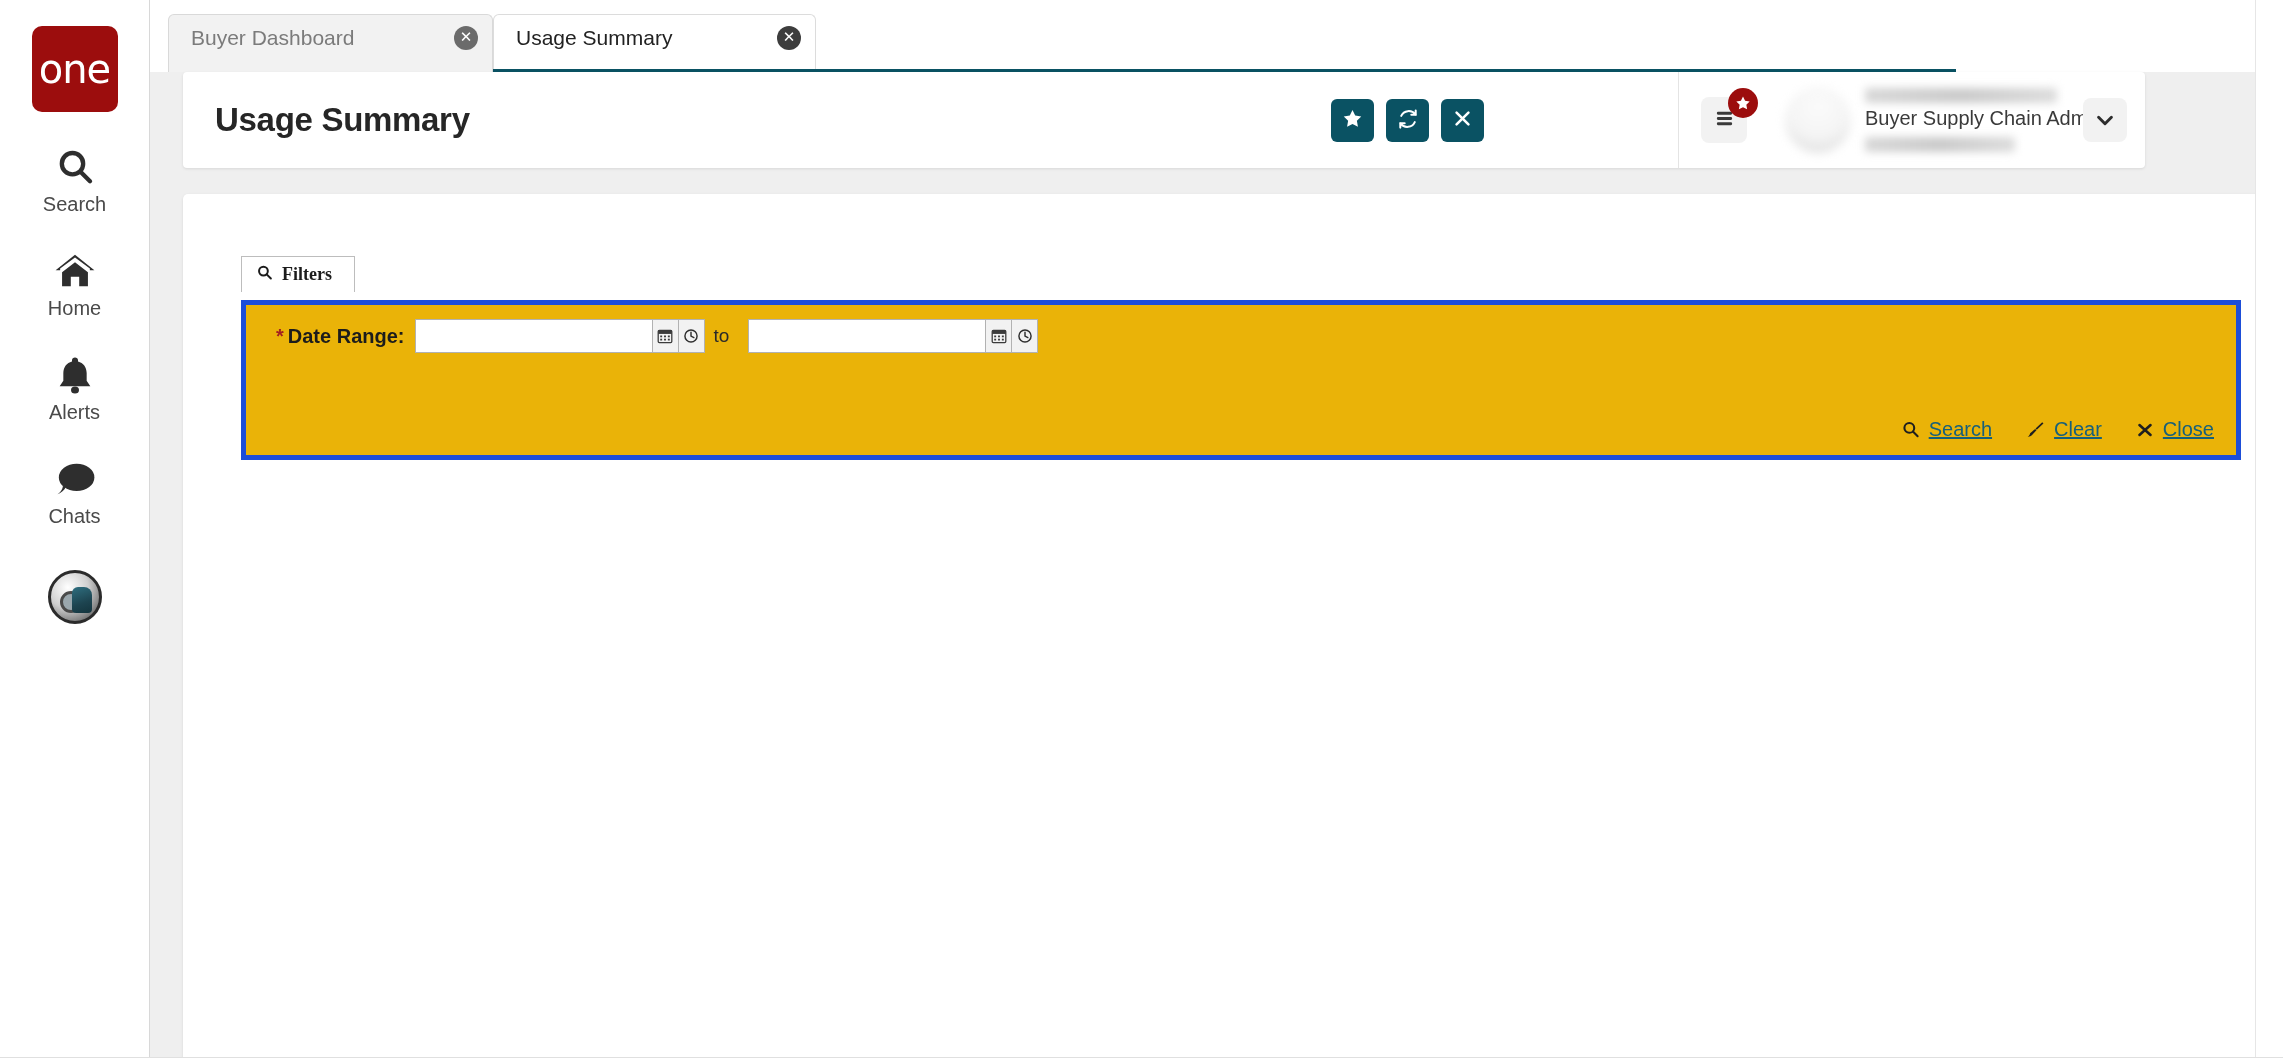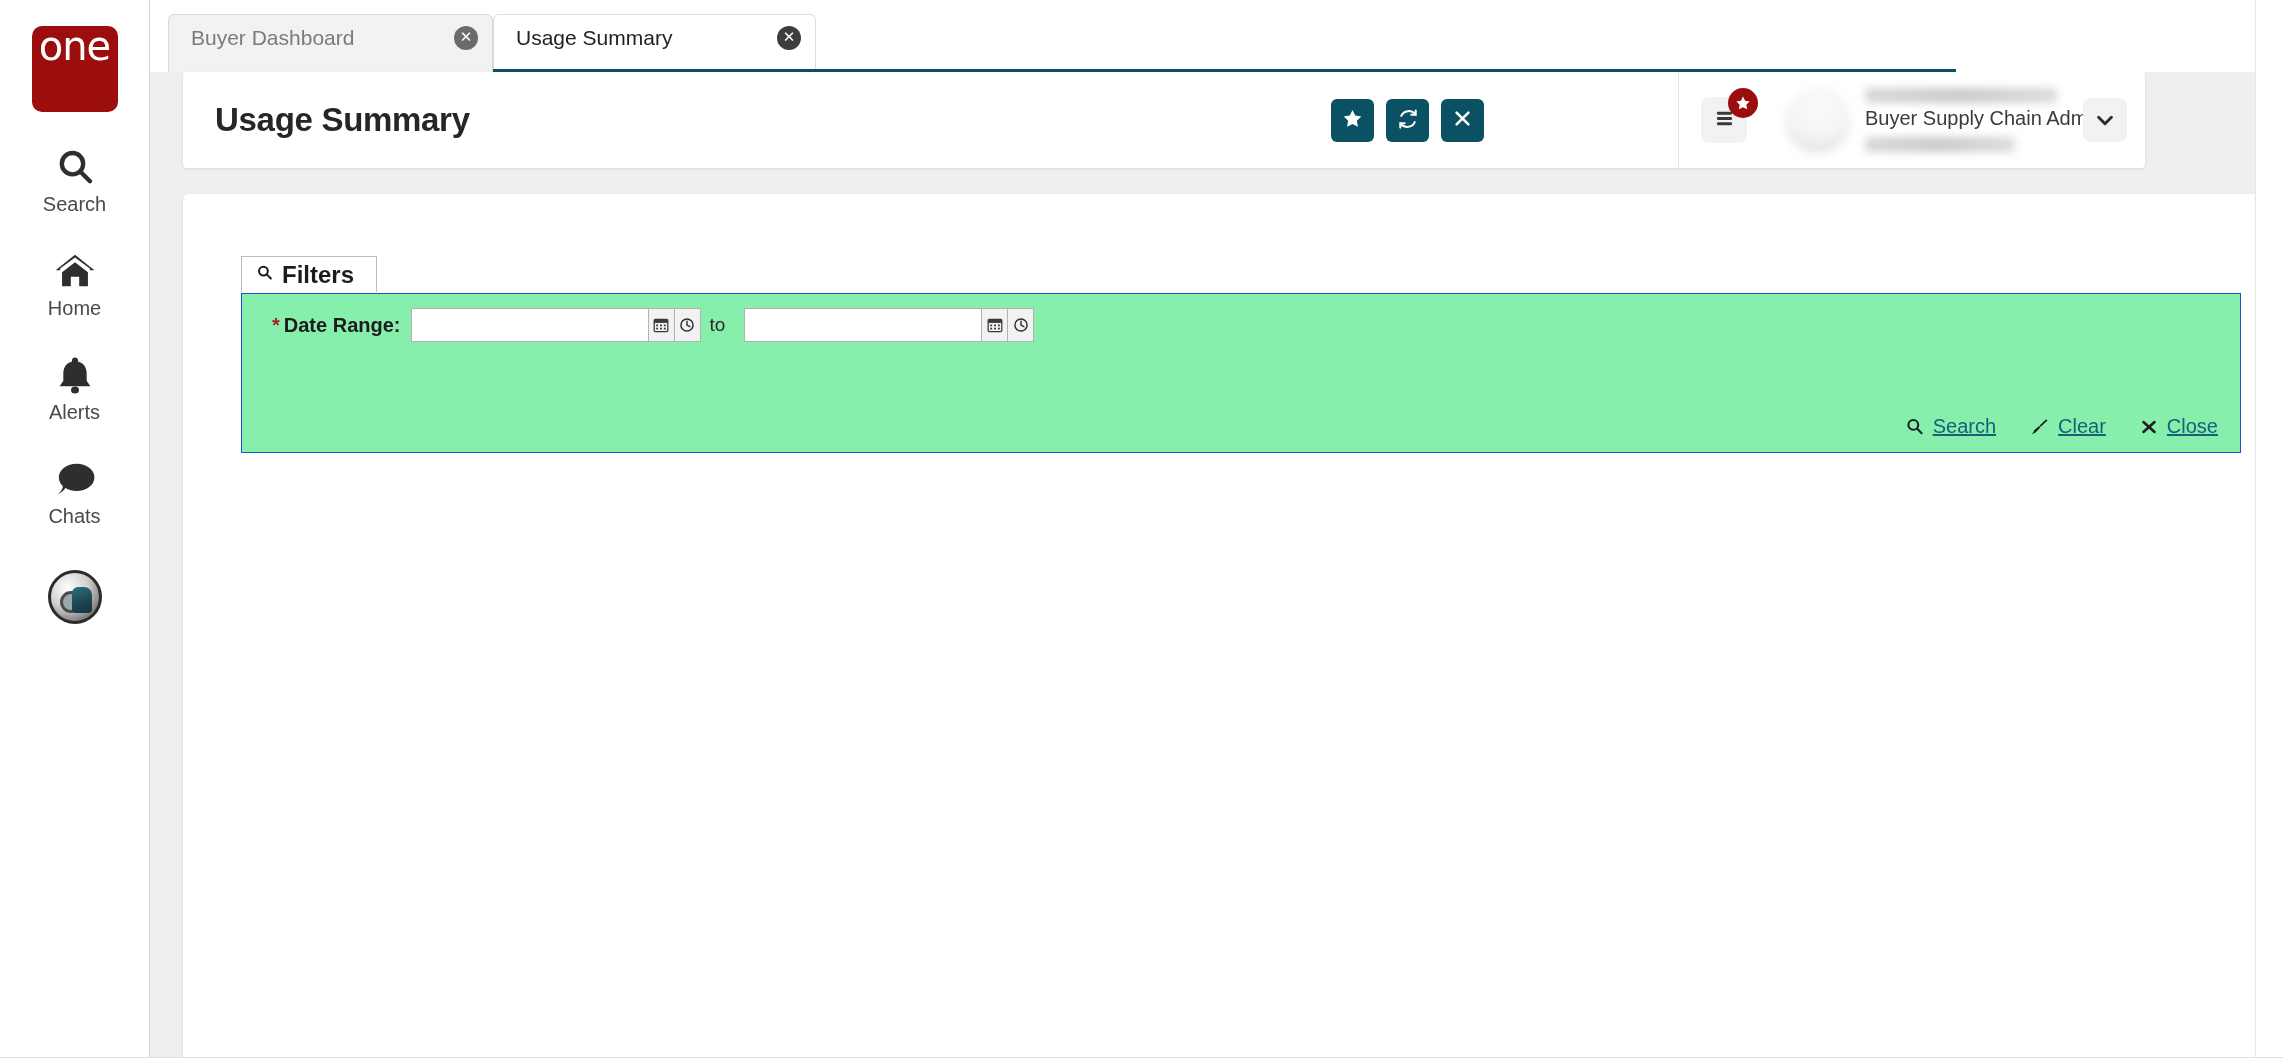--- a/index.html
+++ b/index.html
@@ -14,21 +14,21 @@
   #sidebar {
     position: absolute; left: 0; top: 0;
     width: 150px; height: 1058px;
     background: #ffffff;
     border-right: 1px solid #d8d8d8;
     display: flex; flex-direction: column; align-items: center;
   }
   #brand-logo {
     width: 86px; height: 86px; margin-top: 26px;
     background: #9c0d0d; border-radius: 10px;
-    display: flex; justify-content: center;
+    display: flex; align-items: center; justify-content: center;
     color: #ffffff; font-size: 40px; letter-spacing: -1px;
     font-family: "DejaVu Sans", sans-serif; font-weight: 400;
     line-height: 1;
   }
   .nav-item {
     width: 150px; margin-top: 34px;
     display: flex; flex-direction: column; align-items: center;
     cursor: pointer; position: relative;
   }
   .nav-item .nav-ico {
@@ -177,26 +177,26 @@
   
   #filters-tab {
     position: absolute; left: 58px; top: 62px;
     height: 36px; padding: 0 22px 0 14px;
     border: 1px solid #bdbdbd; border-bottom: none;
     background: #ffffff;
     display: flex; align-items: center; gap: 9px;
     cursor: pointer; z-index: 2;
   }
   #filters-tab-label {
-    font-size: 24px; font-weight: bold; color: #1c1c1c;
-    font-family: Liberation Sans, sans-serif;
+    font-size: 18px; font-weight: bold; color: #1c1c1c;
+    font-family: Liberation Serif, serif;
   }
   #filters-box {
-    position: absolute; left: 58px; top: 99px; width: 2000px; height: 160px;
-    border: 1px solid #1d4ed8; background: #86efac;
+    position: absolute; left: 58px; top: 106px; width: 2000px; height: 160px;
+    border: 5px solid #1d4ed8; background: #eab308;
   }
   #filter-row {
     display: flex; align-items: center; height: 62px; padding-left: 30px;
   }
   #date-range-label {
     font-size: 20px; font-weight: bold; color: #1c1c1c;
     white-space: nowrap; font-family: "Liberation Sans", sans-serif;
   }
   .req-star { color: #a32020; margin-right: 4px; }
   .date-field {

